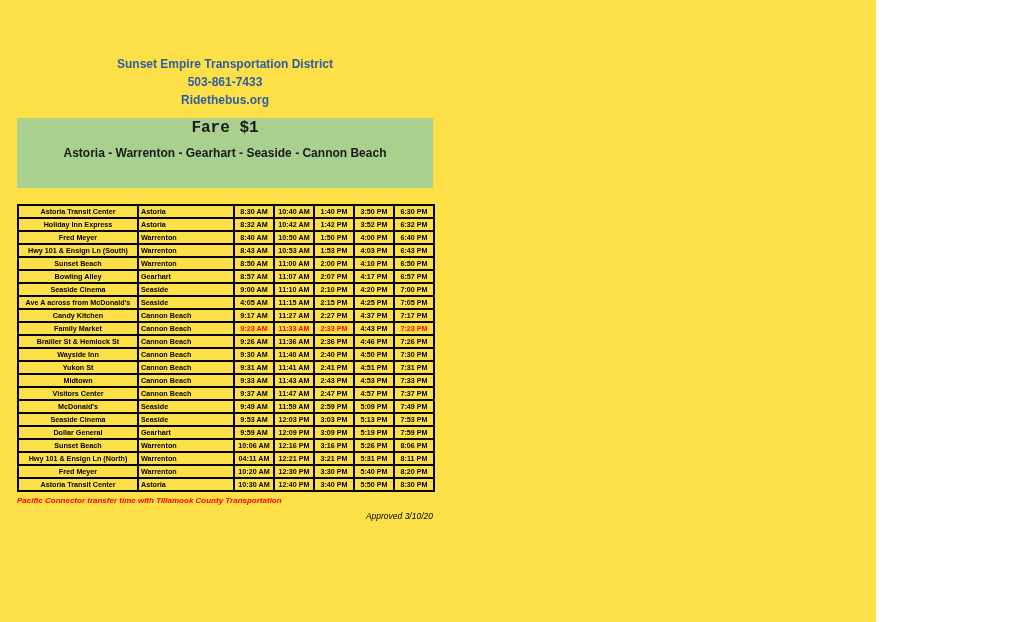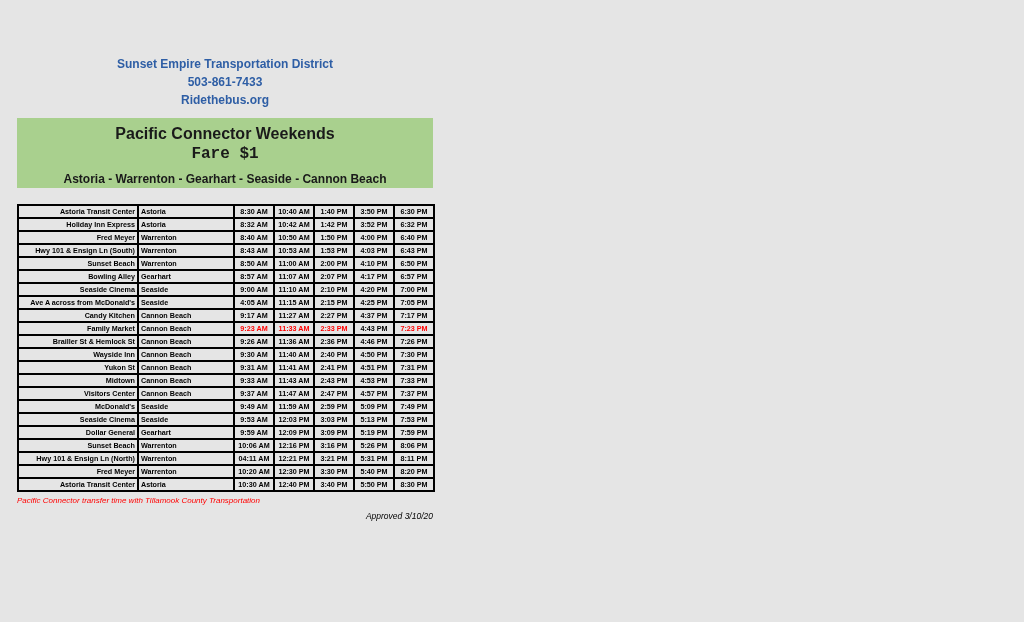--- a/index.html
+++ b/index.html
@@ -1,18 +1,18 @@
 <!DOCTYPE html>
 <html><head>
 <meta charset="utf-8">
 <style>
   * { margin: 0; padding: 0; box-sizing: border-box; }
   html, body { width: 1024px; height: 622px; background: #ffffff; }
   body { font-family: "Liberation Sans", "DejaVu Sans", sans-serif; }
-  .page { position: relative; width: 1024px; height: 622px; background: #e5e5e5; overflow: hidden; }
+  .page { position: relative; width: 876px; height: 622px; background: #fde047; overflow: hidden; }
   .doc { position: absolute; left: 17px; top: 0; width: 416px; }
 
   .doc-header { margin-top: 55px; text-align: center; font-weight: bold; font-size: 12px; line-height: 18px; }
 
   .banner { margin-top: 9px; height: 70px; text-align: center; color: #1a1a1a; }
   .banner-title { font-size: 16px; font-weight: bold; padding-top: 5px; line-height: 21px; }
   .banner-fare { font-size: 16px; font-weight: bold; line-height: 21px; font-family: Liberation Mono, monospace; }
   .banner-route { font-size: 12px; font-weight: bold; margin-top: 7px; }
 
   table.schedule { margin-top: 16px; width: 416px; border-collapse: collapse; table-layout: fixed; }
@@ -23,41 +23,40 @@
     border: 2px solid #000;
     height: 13px;
     font-size: 7.2px;
     font-weight: bold;
     line-height: 1;
     padding: 0 2px;
     color: #000;
     overflow: hidden;
     white-space: nowrap;
   }
-  td.stop { text-align: right; }
+  td.stop { text-align: center; }
   td.city { text-align: left; }
   td.time { text-align: center; padding: 0; font-size: 7.4px; }
 
-  .transfer-note { margin-top: 4px; font-size: 8px; font-weight: normal; font-style: italic; }
+  .transfer-note { margin-top: 4px; font-size: 8px; font-weight: bold; font-style: italic; }
   .approved { margin-top: 6px; text-align: right; font-size: 8.5px; font-style: italic; color: #000; }
 </style>
 </head>
 <body>
 
 <div class="page">
   <div class="doc">
 
     <div class="doc-header" style="color: rgb(46, 94, 165);">
       <div>Sunset Empire Transportation District</div>
       <div>503-861-7433</div>
       <div>Ridethebus.org</div>
     </div>
 
     <div class="banner" style="background: rgb(169, 208, 142);">
-      <div class="banner-title">Pacific Connector Weekends</div>
       <div class="banner-fare">Fare $1</div>
       <div class="banner-route">Astoria - Warrenton - Gearhart - Seaside - Cannon Beach</div>
     </div>
 
     <table class="schedule">
       <colgroup>
         <col class="c-name">
           <col class="c-city">
         <col class="c-time">
           <col class="c-time">

